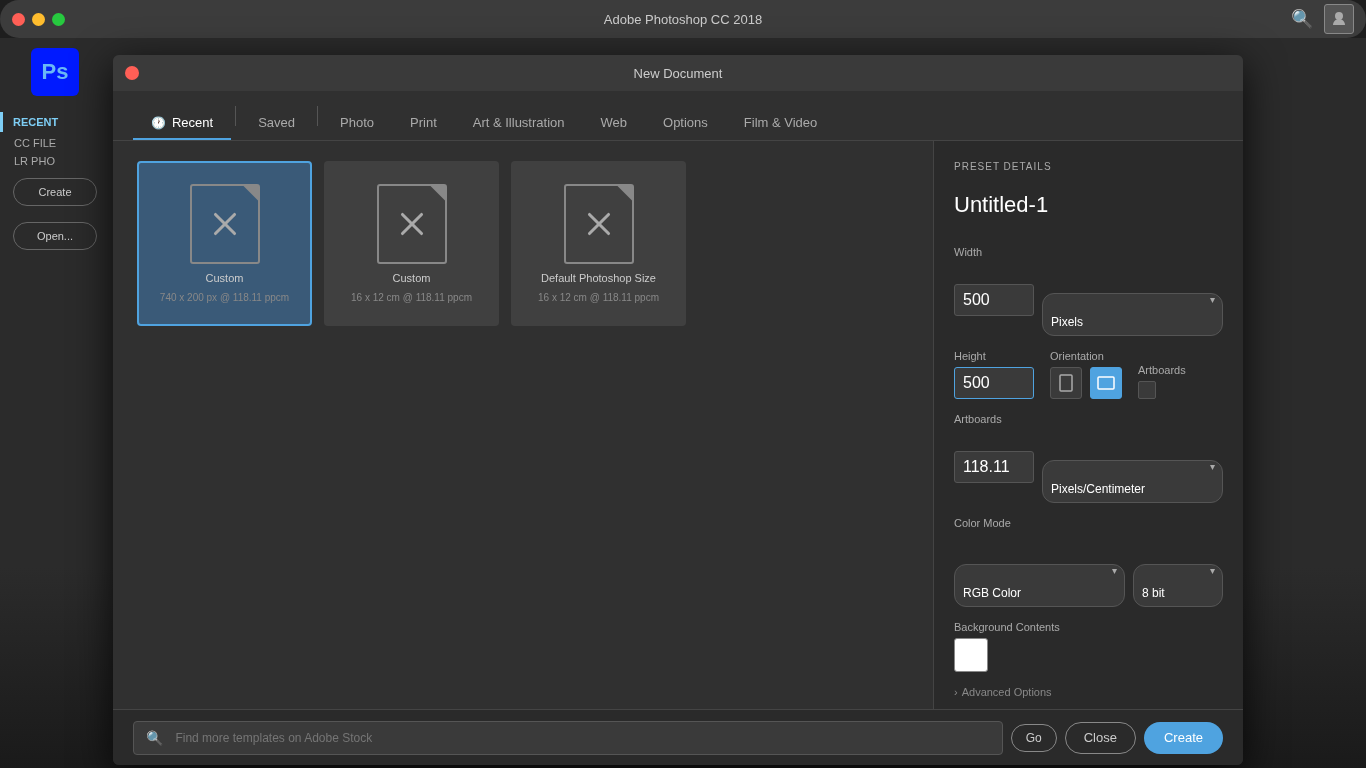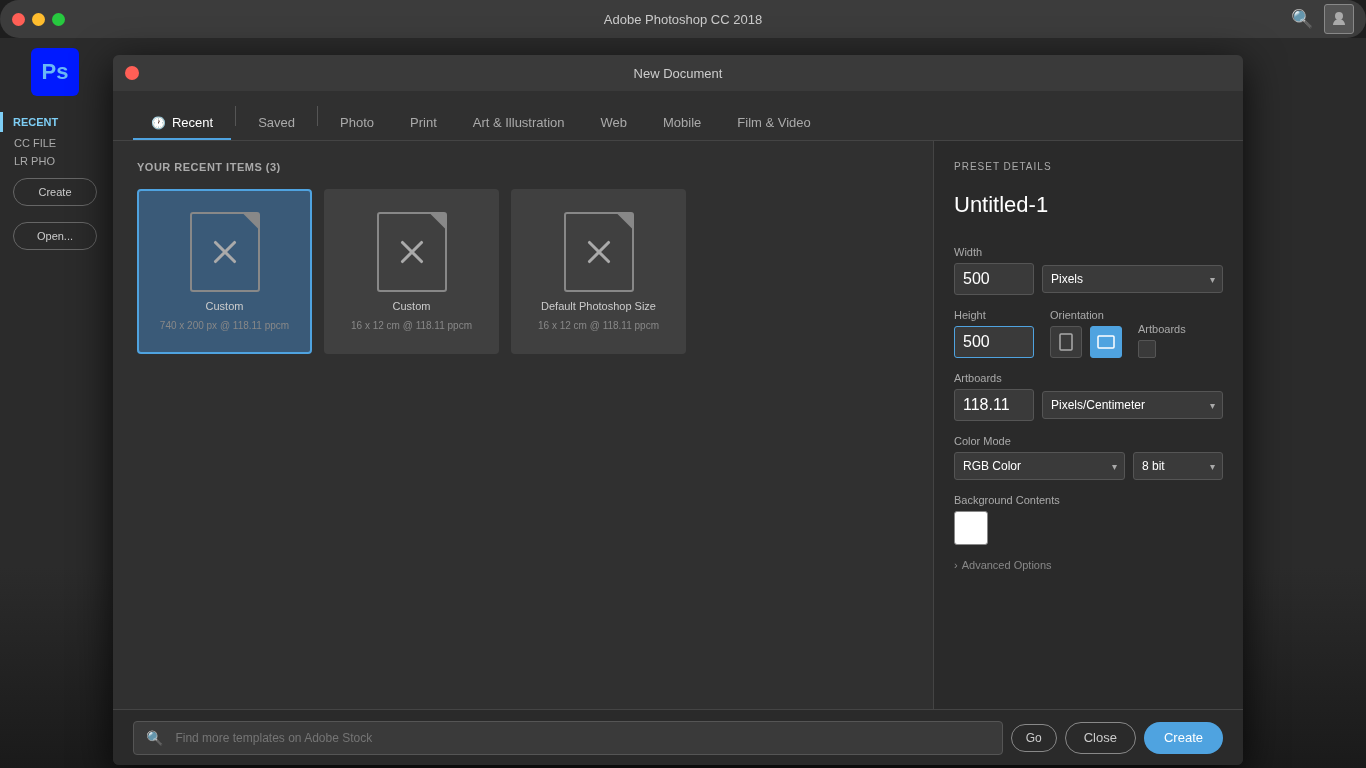--- a/index.html
+++ b/index.html
@@ -370,27 +370,28 @@
       right: 8px;
       color: #aaa;
       pointer-events: none;
       font-size: 10px;
     }
     .select-wrapper select {
       width: 100%;
       padding-right: 24px;
       background: #3a3a3a;
       border: 1px solid #555;
-      border-radius: 3px;
+      border-radius: 12px;
       color: #fff;
       font-size: 12px;
-      padding: 6px 24px 6px 8px;
+      padding: 21px 24px 6px 8px;
       outline: none;
       appearance: none;
       cursor: pointer;
+      margin-top: 30px;
     }
 
     .orientation-row {
       display: flex;
       gap: 8px;
       align-items: center;
     }
     .orient-btn {
       width: 32px; height: 32px;
       background: #3a3a3a;
@@ -571,31 +572,30 @@
     <div class="dialog-tab">
       <span>Print</span>
     </div>
     <div class="dialog-tab">
       <span>Art &amp; Illustration</span>
     </div>
     <div class="dialog-tab">
       <span>Web</span>
     </div>
     <div class="dialog-tab">
-      <span>Mobile</span>
+      <span>Options</span>
     </div>
     <div class="dialog-tab">
       <span>Film &amp; Video</span>
     </div>
   </div>
 
   <div class="dialog-body">
 
     <div class="content-area">
-      <div class="section-label">YOUR RECENT ITEMS (3)</div>
       <div class="presets-grid">
 
         <div class="preset-card selected">
           <div class="preset-icon">
             <div class="preset-cross"></div>
           </div>
           <div class="preset-name">Custom</div>
           <div class="preset-desc">740 x 200 px @ 118.11 ppcm</div>
         </div>
 

